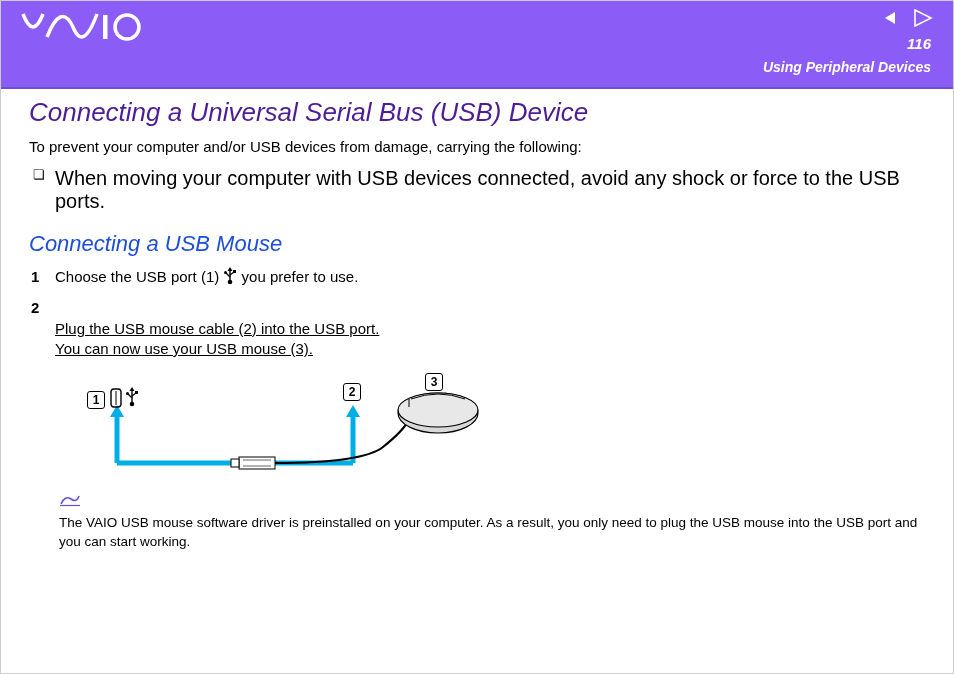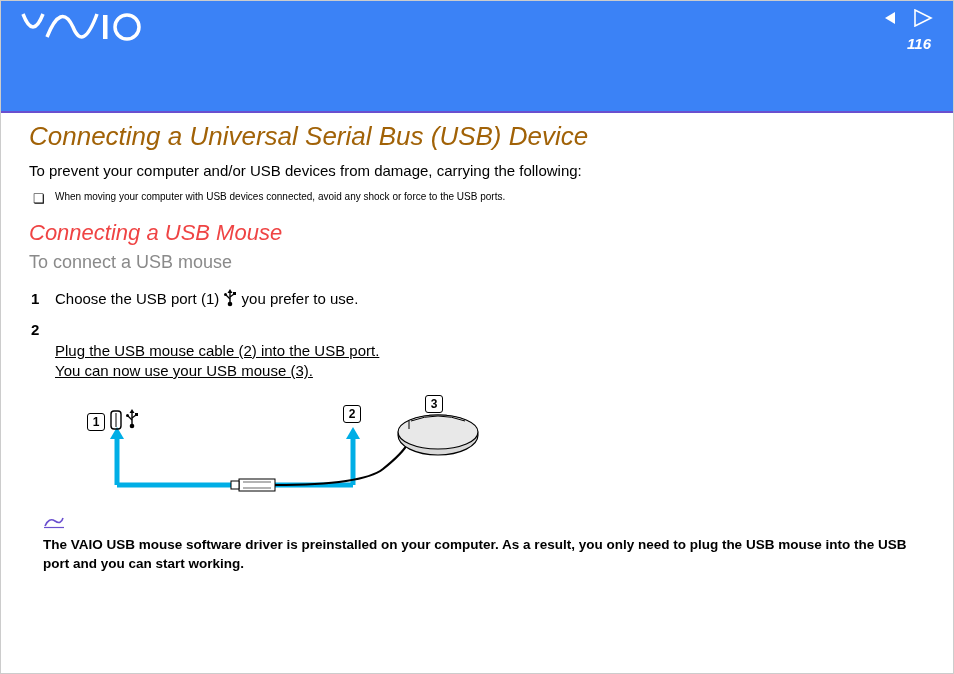--- a/index.html
+++ b/index.html
@@ -5,22 +5,22 @@
   * { box-sizing: border-box; margin: 0; padding: 0; }
   body {
     width: 954px;
     height: 674px;
     font-family: Arial, Helvetica, sans-serif;
     background: #fff;
     position: relative;
     border: 1px solid #ccc;
   }
   .header {
-    background: #3b82f6;
-    height: 110px;
+    background: #8b5cf6;
+    height: 86px;
     position: relative;
   }
   .logo {
     position: absolute;
     left: 20px;
     top: 10px;
     color: #fff;
     font-size: 34px;
     font-weight: 300;
     letter-spacing: 2px;
@@ -57,45 +57,45 @@
     height: 2px;
     background: #6a4fcf;
   }
   .content {
     padding: 8px 28px 0 28px;
   }
   h1 {
     font-style: italic;
     font-weight: normal;
     font-size: 26px;
-    color: #a16207;
+    color: #4c1d95;
     margin-bottom: 10px;
   }
   .intro {
     font-size: 15px;
     margin-bottom: 8px;
   }
   .bullet-list {
     list-style: none;
     margin-bottom: 14px;
   }
   .bullet-list li {
-    font-size: 10px;
+    font-size: 20px;
     padding: 4px 0 4px 26px;
     position: relative;
   }
   .bullet-list li::before {
     content: "❏";
     position: absolute;
     left: 4px;
     top: 4px;
     font-size: 13px;
   }
   h2 {
-    color: #ef4444;
+    color: #1d4ed8;
     font-style: italic;
     font-weight: normal;
     font-size: 22px;
     margin-bottom: 6px;
   }
   .subhead {
     color: #8a8a8a;
     font-size: 18px;
     margin-bottom: 12px;
   }
@@ -129,21 +129,21 @@
     width: 18px;
     height: 18px;
     border: 1.4px solid #000;
     border-radius: 3px;
     font-size: 12px;
     text-align: center;
     line-height: 16px;
     background: #fff;
     font-weight: bold;
   }
-  .note-row { margin-left: 14px; margin-top: 2px; font-weight: bold; }
+  .note-row { margin-left: 30px; margin-top: 2px; }
   .note-icon { display:inline-block; vertical-align: top; margin-bottom:2px; }
   .note-text {
     font-size: 13.5px;
     line-height: 1.35;
     color: #000;
     font-family: Arial, sans-serif;
   }
 </style>
 </head>
 <body>
@@ -159,31 +159,31 @@
   </div>
   <div class="nav-arrows">
     <svg width="16" height="16" viewBox="0 0 16 16">
         <polygon points="12,2 12,14 2,8" fill="#fff"></polygon>
       </svg>
     <svg width="20" height="18" viewBox="0 0 20 18">
         <polygon points="2,1 2,17 18,9" fill="none" stroke="#fff" stroke-width="1.6"></polygon>
       </svg>
   </div>
   <div class="page-num">116</div>
+  <div class="section-title">Using Peripheral Devices</div>
 </div>
 <div class="hr-purple"></div>
 
 <div class="content">
   <h1>Connecting a Universal Serial Bus (USB) Device</h1>
   <p class="intro">To prevent your computer and/or USB devices from damage, carrying the following:</p>
   <ul class="bullet-list">
     <li>When moving your computer with USB devices connected, avoid any shock or force to the USB ports.</li>
   </ul>
   <h2>Connecting a USB Mouse</h2>
-  <p class="subhead">To connect a USB mouse</p>
   <ol class="steps">
     <li>
       <span>Choose the USB port (1) </span><span class="usb-glyph"><svg width="14" height="18" viewBox="0 0 14 18">
             <circle cx="7" cy="15" r="2.3" fill="#000"></circle>
             <line x1="7" y1="15" x2="7" y2="2" stroke="#000" stroke-width="1.4"></line>
             <polygon points="7,0 4.5,4 9.5,4" fill="#000"></polygon>
             <path d="M7 10 L3 6" stroke="#000" stroke-width="1.3" fill="none"></path>
             <circle cx="2.5" cy="5.5" r="1.5" fill="#000"></circle>
             <path d="M7 8 L11 5" stroke="#000" stroke-width="1.3" fill="none"></path>
             <rect x="10" y="3" width="3" height="3" fill="#000"></rect>

